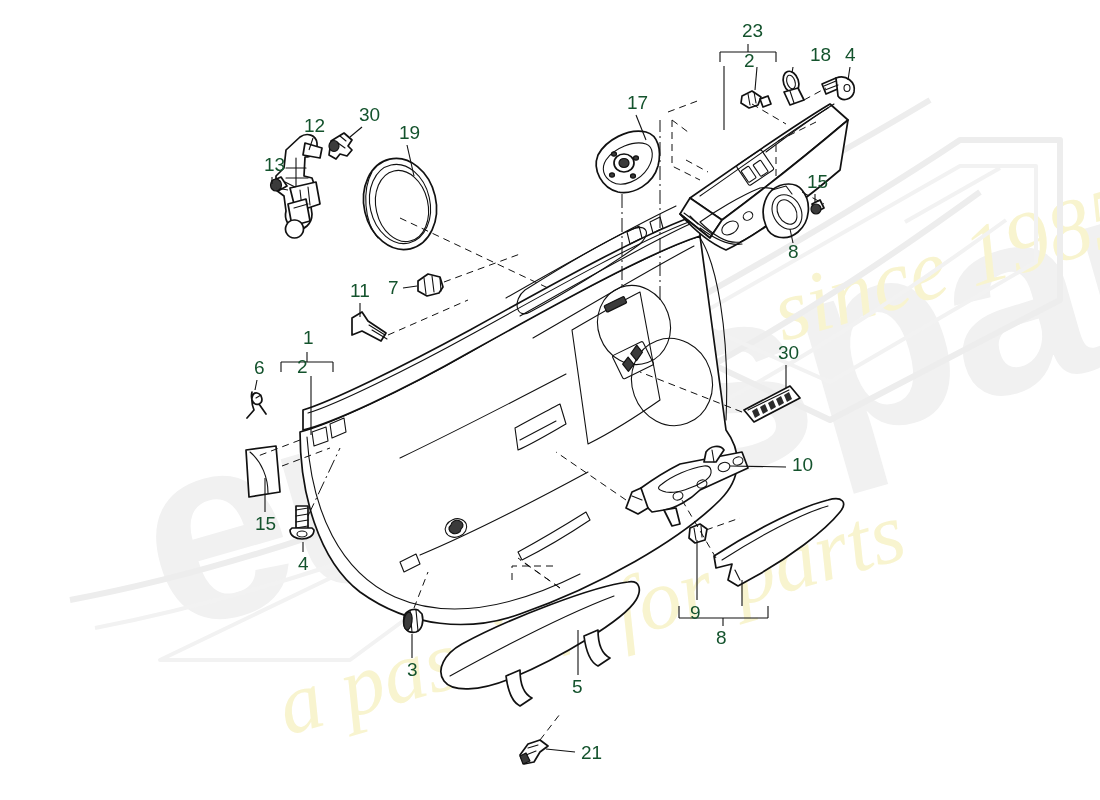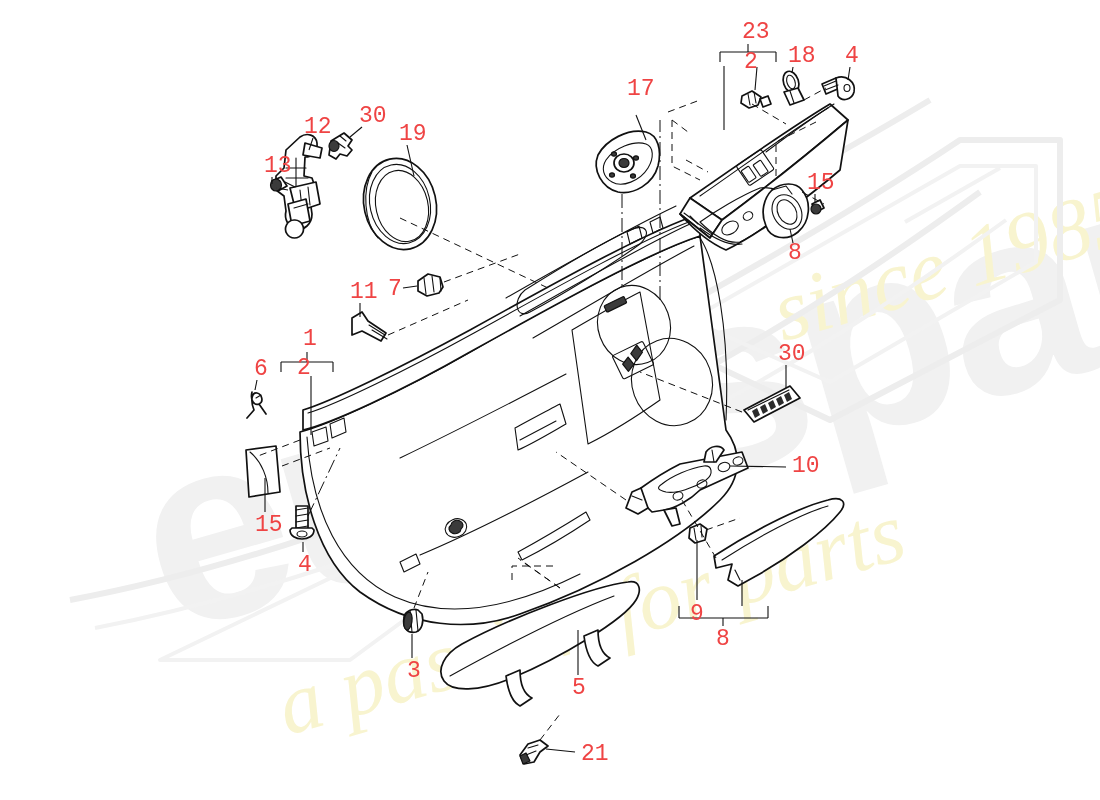--- a/index.html
+++ b/index.html
@@ -1,19 +1,19 @@
 <!DOCTYPE html>
 <html><head>
 <meta charset="utf-8">
 <style>
   html,body{margin:0;padding:0;background:#ffffff;}
   body{width:1100px;height:800px;overflow:hidden;font-family:"Liberation Sans",sans-serif;}
   #stage{position:relative;width:1100px;height:800px;background:#ffffff;}
   #stage svg{position:absolute;left:0;top:0;}
-  .lbl{position:absolute;font-family:Liberation Mono, monospace;font-size:23px;color:#ef4444;
+  .lbl{position:absolute;font-family:Liberation Sans, sans-serif;font-size:19px;color:#14532d;
        line-height:1;white-space:nowrap;}
 </style>
 </head>
 <body>
 
 <div id="stage">
 
   <svg width="1100" height="800" viewBox="0 0 1100 800">
     <defs>
       <style>
@@ -451,22 +451,22 @@
   <div class="lbl" style="left:388px;top:278px">7</div>
   <div class="lbl" style="left:716px;top:628px">8</div>
   <div class="lbl" style="left:690px;top:603px">9</div>
   <div class="lbl" style="left:792px;top:455px">10</div>
   <div class="lbl" style="left:350px;top:281px">11</div>
   <div class="lbl" style="left:304px;top:116px">12</div>
   <div class="lbl" style="left:264px;top:155px">13</div>
   <div class="lbl" style="left:788px;top:242px">8</div>
   <div class="lbl" style="left:807px;top:172px">15</div>
   <div class="lbl" style="left:255px;top:514px">15</div>
-  <div class="lbl" style="left:627px;top:78px">17</div>
-  <div class="lbl" style="left:788px;top:45px">18</div>
+  <div class="lbl" style="left:627px;top:93px">17</div>
+  <div class="lbl" style="left:810px;top:45px">18</div>
   <div class="lbl" style="left:399px;top:123px">19</div>
   <div class="lbl" style="left:778px;top:343px">30</div>
   <div class="lbl" style="left:581px;top:743px">21</div>
   <div class="lbl" style="left:359px;top:105px">30</div>
   <div class="lbl" style="left:742px;top:21px">23</div>
   <div class="lbl" style="left:744px;top:51px">2</div>
 
 </div>
 
 </body></html>

